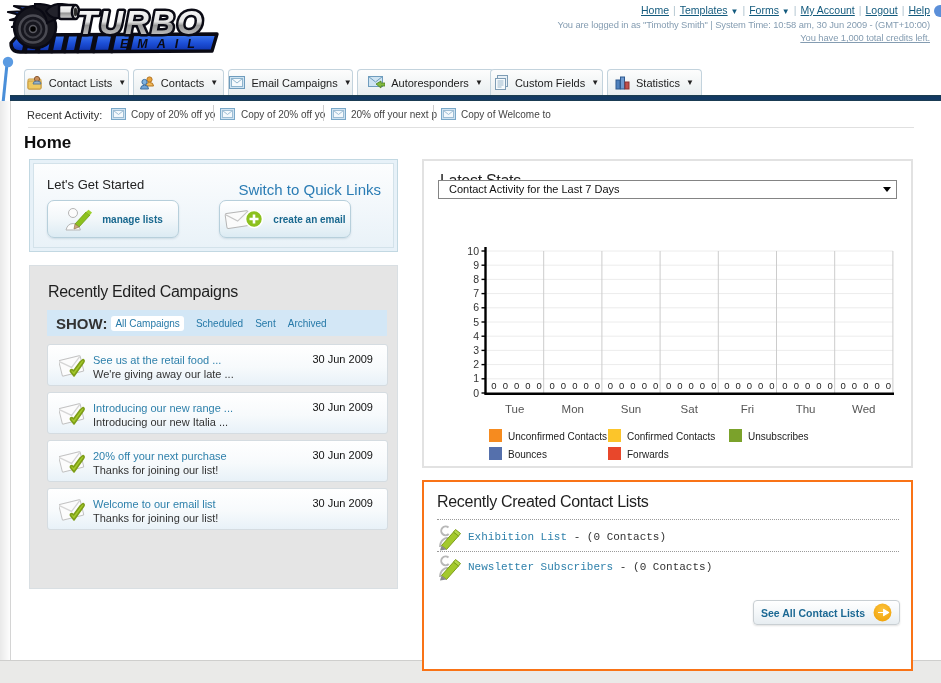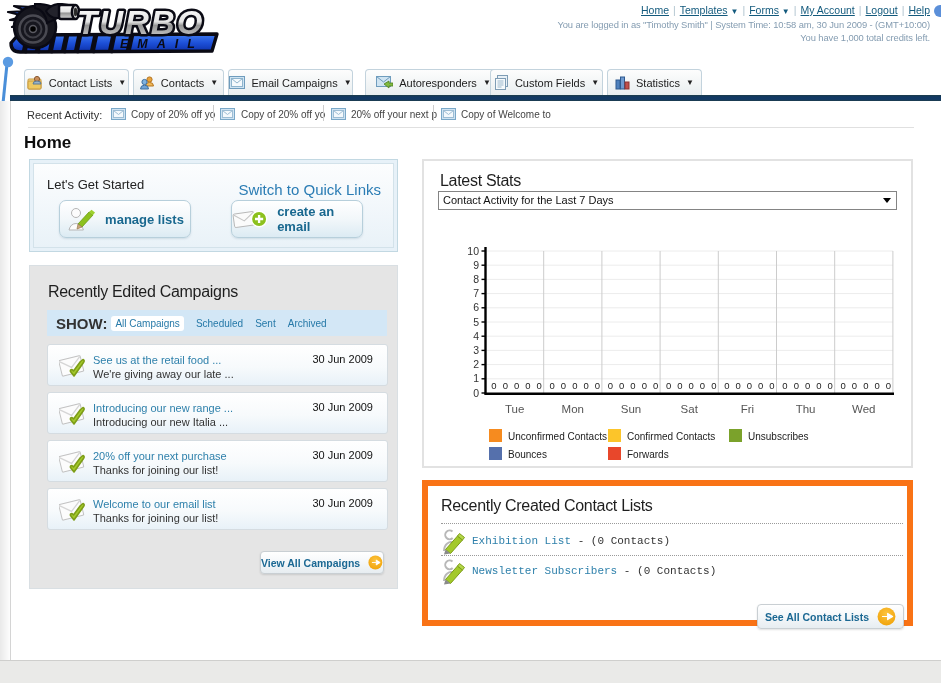--- a/index.html
+++ b/index.html
@@ -42,21 +42,21 @@
 
 .lgs { left:29px; top:159px; width:369px; height:93px; background:#e7f1f8;
   border:1px solid #c2d8e2; padding:3px; }
 .lgs-inner { width:100%; height:100%; border:1px solid #d3e2ea;
   background:linear-gradient(#fcfdfe,#e9f2f8); position:relative; }
 .lgs-title { left:13px; top:13px; font-size:13px; color:#222; position:absolute; }
 .lgs-link { right:12px; top:17px; font-size:15px; color:#2a7cb4; position:absolute; }
 .bigbtn { top:36px; width:132px; height:38px; border:1px solid #b7cfdb; border-radius:7px;
   background:linear-gradient(#ffffff,#f2f7fa 50%,#dcebf3); position:absolute;
   display:flex; align-items:center; justify-content:center;
-  font-size:13px; font-weight:bold; color:#19688f; box-shadow:0 1px 2px rgba(120,150,170,.25);margin-left:12px; }
+  font-size:10px; font-weight:bold; color:#19688f; box-shadow:0 1px 2px rgba(120,150,170,.25); }
 .bigbtn svg { margin-right:9px; }
 
 .rec { left:29px; top:265px; width:369px; height:324px; background:#e5e5e5; border:1px solid #d9dfe3; }
 .panel-title { font-size:16px; letter-spacing:-0.3px; color:#1e1e1e; position:absolute; }
 .showbar { left:17px; top:44px; width:340px; height:26px; background:#d3e7f6; position:absolute;
   display:flex; align-items:center; font-size:10px; }
 .showbar .lbl { color:#333; font-size:15px; font-weight:bold; margin-left:9px; }
 .showbar .pill { background:#fff; border-radius:3px; padding:2px 4px; color:#2679a8; margin-left:4px; }
 .showbar a { color:#2679a8; margin-left:12px; text-decoration:none; }
 .citem { left:17px; width:341px; height:42px; border:1px solid #d5dce1; border-radius:3px;
@@ -65,40 +65,40 @@
 .citem .sub { position:absolute; left:45px; top:23px; font-size:11px; color:#333; }
 .citem .date { position:absolute; right:14px; top:8px; font-size:11px; color:#111; }
 .citem svg { position:absolute; left:11px; top:6px; }
 .smallbtn { border:1px solid #c9cfd3; border-radius:4px; white-space:nowrap;
   background:linear-gradient(#ffffff,#f4f7f9 50%,#e7edf1); position:absolute;
   display:flex; align-items:center; justify-content:center; font-size:10.5px; font-weight:bold;
   color:#1b6893; box-shadow:0 1px 2px rgba(0,0,0,.12); }
 .smallbtn svg { margin-left:8px; }
 
 .stats { left:422px; top:159px; width:491px; height:309px; background:#fff; border:2px solid #e2e2e2; }
-.sel { left:14px; top:30px; width:459px; height:19px; border:1px solid #848484; background:#fff;
-  position:absolute; font-size:11px; color:#111; line-height:16px; padding-left:4px; }
+.sel { left:14px; top:19px; width:459px; height:19px; border:1px solid #848484; background:#fff;
+  position:absolute; font-size:11px; color:#111; line-height:16px; padding-left:10px; }
 .sel .selarr { position:absolute; right:5px; top:6px; width:0; height:0;
   border-left:4px solid transparent; border-right:4px solid transparent; border-top:5px solid #000; }
 
-.rccl { left:422px; top:480px; width:491px; height:146px; background:#fff; border:6px solid #f97316;padding-left:26px; }
+.rccl { left:422px; top:480px; width:491px; height:191px; background:#fff; border:2px solid #f97316;padding-left:26px; }
 .dotline { left:13px; width:462px; border-top:1px dotted #9a9a9a; position:absolute; }
 .cl-item { left:44px; font-size:11px; color:#333; position:absolute;font-family:Liberation Mono, monospace; }
 .cl-item a { color:#2e80ab; text-decoration:none; }
 </style>
 </head>
 <body>
 <div id="page">
 
   <div class="abs toplinks">
     <a href="#">Home</a><span class="sep">|</span><a href="#">Templates</a> <span class="arr">▼</span><span class="sep">|</span><a href="#">Forms</a> <span class="arr">▼</span><span class="sep">|</span><a href="#">My Account</a><span class="sep">|</span><a href="#">Logout</a><span class="sep">|</span><a href="#">Help</a>
   </div>
   <div class="abs helpdot"></div>
   <div class="abs loginline" style="top:19px;">You are logged in as "Timothy Smith" | System Time: 10:58 am, 30 Jun 2009 - (GMT+10:00)</div>
-  <div class="abs loginline" style="top:32px;">You have 1,000 total credits left.</div>
+  <div class="abs loginline" style="top:32px;text-decoration:underline;">You have 1,000 total credits left.</div>
 
   <svg class="abs" style="left:4px; top:3px;" width="226" height="54" viewBox="0 0 226 54">
     <defs>
       <linearGradient id="chrome" x1="0" y1="0" x2="0" y2="1">
         <stop offset="0" stop-color="#ffffff"></stop>
           <stop offset="0.48" stop-color="#e4e4e4"></stop>
         <stop offset="0.58" stop-color="#969696"></stop>
           <stop offset="1" stop-color="#d6d6d6"></stop>
       </linearGradient>
       <linearGradient id="bluebar" x1="0" y1="0" x2="0" y2="1">
@@ -151,21 +151,21 @@
         <circle cx="10.5" cy="4.5" r="2.6" fill="#e8a33d" stroke="#b5741f"></circle>
         <path d="M6.5 11 a4 3.6 0 0 1 8 0 z" fill="#f0b959" stroke="#b5741f"></path>
         <circle cx="5.5" cy="7" r="2.6" fill="#7fb2e0" stroke="#3f6f9f"></circle>
         <path d="M1.5 14 a4 3.8 0 0 1 8 0 z" fill="#6fa3d8" stroke="#3f6f9f"></path>
       </svg>Contacts<span class="caret">▼</span></div>
   <div class="abs tab" style="left:228px; width:125px;"><svg width="16" height="13" viewBox="0 0 16 13">
         <rect x="0.5" y="0.5" width="15" height="12" fill="#cfe4f2" stroke="#6f9cbd"></rect>
         <rect x="2.5" y="2.5" width="11" height="8" fill="#f4f9fc" stroke="#8fb4cd"></rect>
         <path d="M2.5 2.5 L8 7 L13.5 2.5" fill="none" stroke="#8fb4cd"></path>
       </svg>Email Campaigns<span class="caret">▼</span></div>
-  <div class="abs tab" style="left:357px; width:137px;margin-left:8px;"><svg width="17" height="14" viewBox="0 0 17 14">
+  <div class="abs tab" style="left:357px; width:137px;"><svg width="17" height="14" viewBox="0 0 17 14">
         <rect x="0.5" y="0.5" width="14" height="10" fill="#cfe4f2" stroke="#6f9cbd"></rect>
         <path d="M0.5 0.5 L7.5 6 L14.5 0.5" fill="none" stroke="#6f9cbd"></path>
         <path d="M8 8 l5 -3 v2 h4 v3 h-4 v2 z" fill="#7fba3f" stroke="#4f7f1f" stroke-width="0.8"></path>
       </svg>Autoresponders<span class="caret">▼</span></div>
   <div class="abs tab" style="left:490px; width:113px;"><svg width="15" height="15" viewBox="0 0 15 15">
         <rect x="3.5" y="0.5" width="10" height="11" fill="#e9f1f7" stroke="#7f9db5"></rect>
         <rect x="1.5" y="3.5" width="10" height="11" fill="#f6fafc" stroke="#7f9db5"></rect>
         <path d="M3.5 6 h6 M3.5 8 h6 M3.5 10 h6 M3.5 12 h4" stroke="#9db8cc"></path>
       </svg>Custom Fields<span class="caret">▼</span></div>
   <div class="abs tab" style="left:607px; width:95px;"><svg width="15" height="14" viewBox="0 0 15 14">
@@ -284,30 +284,20 @@
           <g transform="rotate(-14 12 16)">
             <rect x="1.5" y="7" width="22" height="16" rx="1" fill="#fcfcfc" stroke="#c2c2c2"></rect>
             <path d="M2 8 L12.5 16.5 L23 8" fill="none" stroke="#d5d5d5" stroke-width="1.3"></path>
           </g>
           <path d="M11.5 20.5 L15 25 L24.5 11.5 Q26 9.5 24 8.5 L21.5 10.5 L14.5 20 L13 18.5 Q11 18.5 11.5 20.5 Z" fill="#a3c92b" stroke="#7d9d17" stroke-width="1.6" stroke-linejoin="round"></path>
         </svg>
       <div class="ttl">Welcome to our email list</div>
         <div class="sub">Thanks for joining our list!</div>
         <div class="date">30 Jun 2009</div>
       </div>
-    <div class="smallbtn" style="left:230px; top:285px; width:124px; height:23px;">View All Campaigns<svg width="15" height="15" viewBox="0 0 17 17">
-          <defs>
-            <radialGradient id="og" cx="0.5" cy="0.35" r="0.8">
-              <stop offset="0" stop-color="#fdc43f"></stop>
-              <stop offset="1" stop-color="#ee9d00"></stop>
-            </radialGradient>
-          </defs>
-          <circle cx="8.5" cy="8.5" r="8" fill="url(#og)"></circle>
-          <path d="M4.5 8.5 h5 v-2.8 l4.5 2.8 l-4.5 2.8 v-2.8" fill="#fff" stroke="#fff" stroke-width="1" stroke-linejoin="round"></path>
-        </svg></div>
   </div>
 
   <div class="abs stats">
     <div class="panel-title" style="left:16px; top:11px;">Latest Stats</div>
     <div class="sel">Contact Activity for the Last 7 Days<span class="selarr"></span></div>
     <svg class="abs" style="left:0;top:0;" width="487" height="305" viewBox="0 0 487 305">
     <line x1="62.5" y1="217.8" x2="469" y2="217.8" stroke="#ececec" stroke-width="1"></line>
     <line x1="62.5" y1="203.6" x2="469" y2="203.6" stroke="#ececec" stroke-width="1"></line>
     <line x1="62.5" y1="189.4" x2="469" y2="189.4" stroke="#ececec" stroke-width="1"></line>
     <line x1="62.5" y1="175.2" x2="469" y2="175.2" stroke="#ececec" stroke-width="1"></line>

